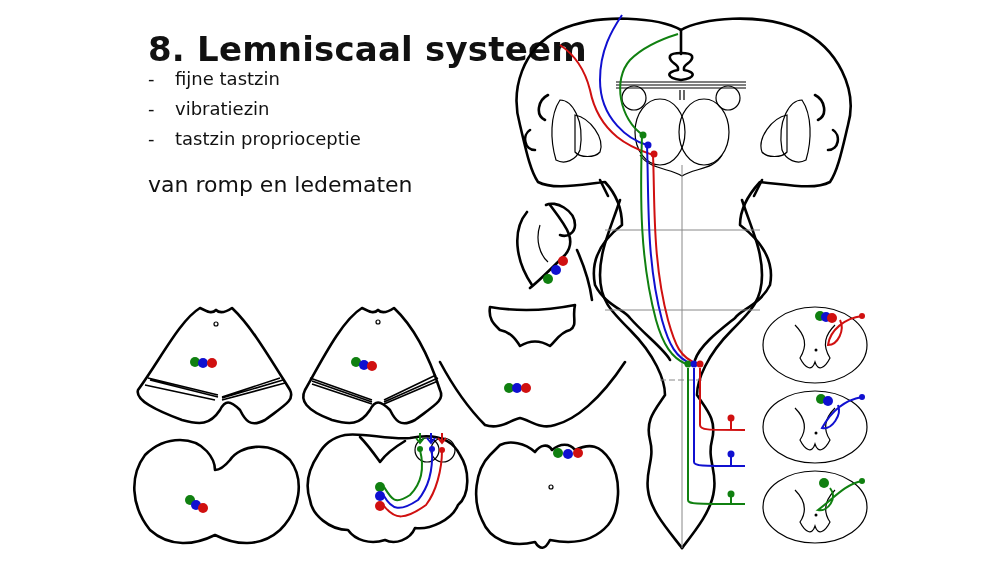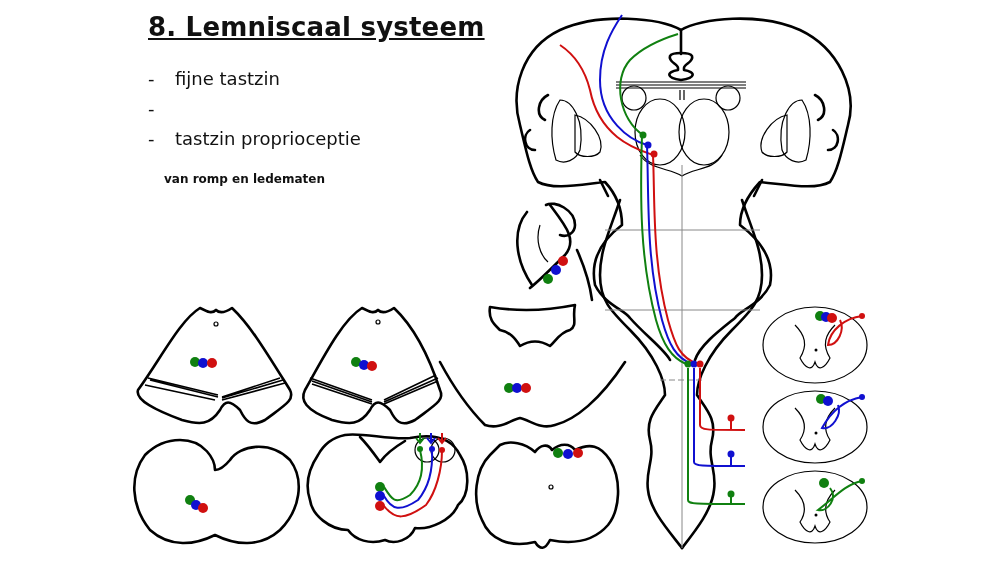--- a/index.html
+++ b/index.html
@@ -1,39 +1,40 @@
 <!DOCTYPE html>
 <html><head>
   <meta charset="utf-8">
   <style>
     html, body { margin:0; padding:0; background:#ffffff; }
     body { width:1000px; height:563px; position:relative; overflow:hidden; font-family:"DejaVu Sans", sans-serif; color:#111; }
-    .title { position:absolute; left:148px; top:12px; font-size:26px; font-weight:bold; letter-spacing:0.2px;text-decoration:underline; }
+    .title { position:absolute; left:148px; top:29px; font-size:34px; font-weight:bold; letter-spacing:0.2px; }
     .bullets { position:absolute; left:148px; top:66px; margin:0; padding:0; list-style:none; font-size:18px; }
     .bullets li { height:30px; line-height:26px; display:flex; }
     .bullets .dash { width:27px; }
-    .subtitle { position:absolute; left:164px; top:172px; font-size:12px;font-weight:bold; }
+    .subtitle { position:absolute; left:148px; top:172px; font-size:22px; }
     svg.diagram { position:absolute; left:0; top:0; }
     .o { fill:none; stroke:#000; stroke-width:2.6; stroke-linejoin:round; stroke-linecap:round; }
     .t { fill:none; stroke:#000; stroke-width:1.2; }
     .g { fill:none; stroke:#888; stroke-width:1; }
     .gd { fill:none; stroke:#888; stroke-width:1; stroke-dasharray:6 3; }
     .path { fill:none; stroke-width:2; }
   </style>
 </head>
 <body>
 
 <div class="title">8. Lemniscaal systeem</div>
 <ul class="bullets">
   <li>
       <span class="dash">-</span>
       <span>fijne tastzin</span>
     </li>
   <li>
       <span class="dash">-</span>
+      <span>vibratiezin</span>
     </li>
   <li>
       <span class="dash">-</span>
       <span>tastzin proprioceptie</span>
     </li>
 </ul>
 <div class="subtitle">van romp en ledematen</div>
 
 <svg class="diagram" width="1000" height="563" viewBox="0 0 1000 563">
 

